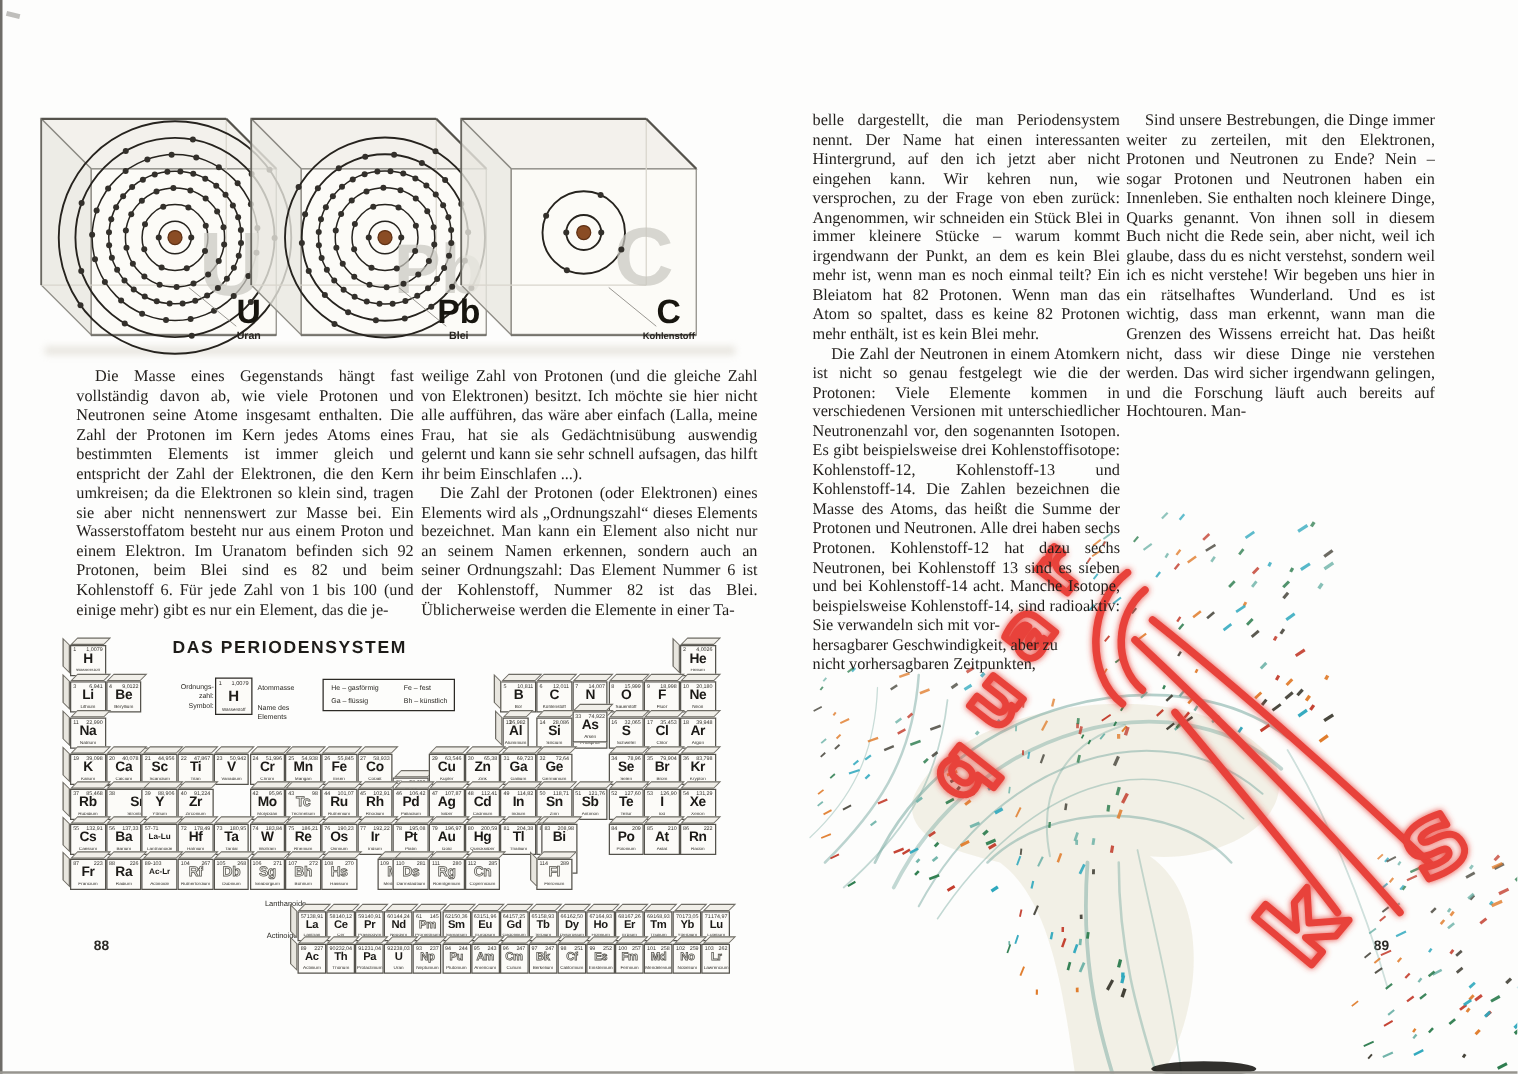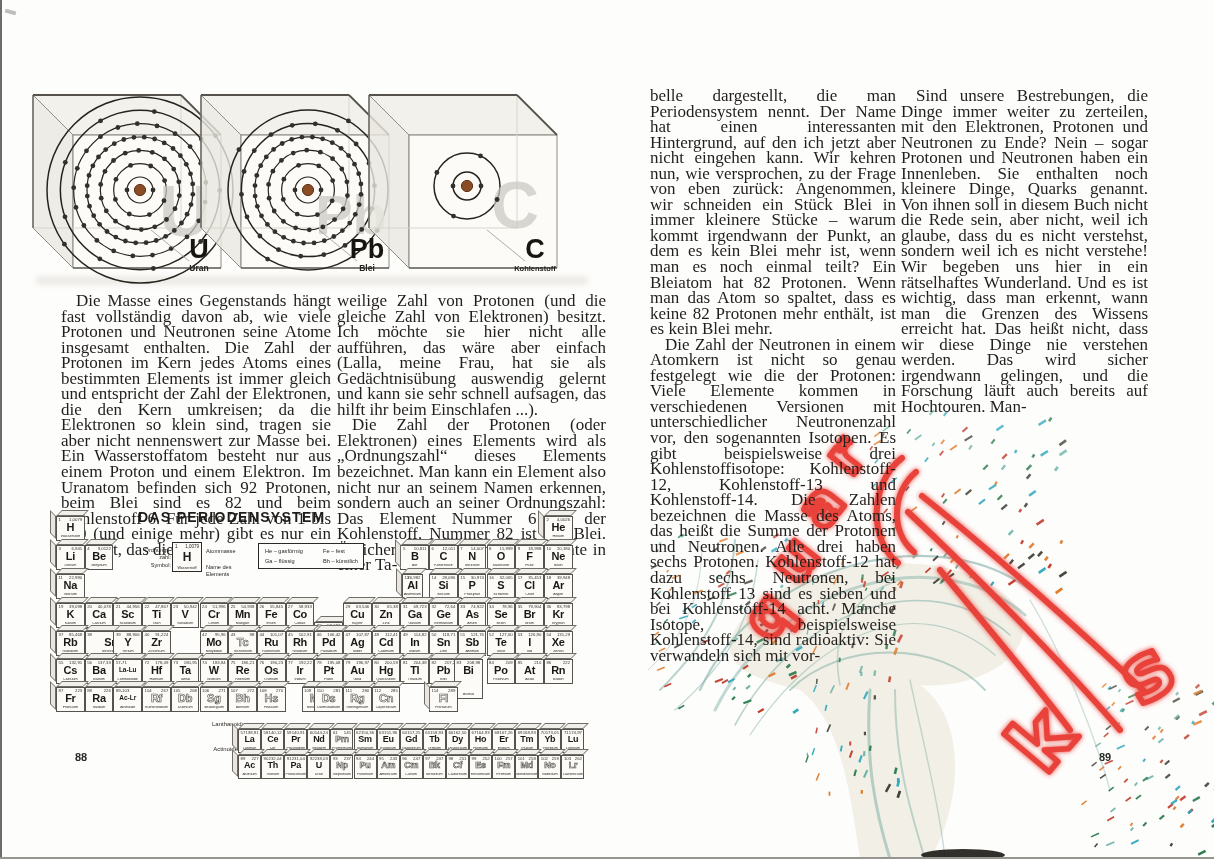--- a/index.html
+++ b/index.html
@@ -1,19 +1,19 @@
 <!DOCTYPE html>
 <html><head>
 <meta charset="utf-8">
 <style>
   html,body{margin:0;padding:0;}
   body{width:1214px;height:859px;position:relative;overflow:hidden;background:#fdfdfc;
        font-family:"Liberation Serif",serif;color:#211e1b;}
   
-  .textcol{position:absolute;font-size:17px;line-height:15.55px;text-align:justify;z-index:2;}
+  .textcol{position:absolute;font-size:13px;line-height:15.55px;text-align:justify;z-index:2;}
   .textcol p{margin:0;padding:0;}
   .textcol p.ind{text-indent:15px;}
   .tailR{text-align:right;}
   .tailL{text-align:left;}
   .pagenum{position:absolute;font-family:"Liberation Sans",sans-serif;font-size:11px;font-weight:bold;color:#2a2824;z-index:1;}
   
   #ptable{position:absolute;left:0;top:0;width:1214px;height:859px;z-index:2;font-family:"Liberation Sans",sans-serif;}
   .pt-title{position:absolute;left:138px;top:509px;font-size:14px;font-weight:bold;letter-spacing:1.3px;color:#1e1c19;}
   .cell{position:absolute;background:#fcfbf8;border:0.8px solid #55534d;box-sizing:border-box;}
   .cell .topf{position:absolute;left:-0.8px;top:-6.6px;width:100%;height:6px;background:#f1efe9;
@@ -569,21 +569,21 @@
         <div class="sym">Ga</div>
         <div class="name">Gallium</div>
       </div>
       <div class="cell" style="left: 429.1px; top: 603px; width: 28.7px; height: 25px;">
         <div class="topf"></div>
         <div class="num">32</div>
         <div class="mass">72,64</div>
         <div class="sym">Ge</div>
         <div class="name">Germanium</div>
       </div>
-      <div class="cell" style="left: 457.8px; top: 603px; width: 28.7px; height: 25px;">
+      <div class="cell" style="left: 457.8px; top: 569px; width: 28.7px; height: 25px;">
         <div class="topf"></div>
         <div class="num">33</div>
         <div class="mass">74,922</div>
         <div class="sym">As</div>
         <div class="name">Arsen</div>
       </div>
       <div class="cell" style="left: 486.5px; top: 603px; width: 28.7px; height: 25px;">
         <div class="topf"></div>
         <div class="num">34</div>
         <div class="mass">78,96</div>
@@ -822,21 +822,21 @@
         <div class="sym">Tl</div>
         <div class="name">Thallium</div>
       </div>
       <div class="cell" style="left: 429.1px; top: 659px; width: 28.7px; height: 25px;">
         <div class="topf"></div>
         <div class="num">82</div>
         <div class="mass">207,2</div>
         <div class="sym">Pb</div>
         <div class="name">Blei</div>
       </div>
-      <div class="cell" style="left: 454px; top: 659px; width: 28.7px; height: 40px;">
+      <div class="cell" style="left: 433px; top: 659px; width: 28.7px; height: 40px;">
         <div class="topf"></div>
         <div class="num">83</div>
         <div class="mass">208,98</div>
         <div class="sym">Bi</div>
         <div class="name">Bismut</div>
       </div>
       <div class="cell" style="left: 486.5px; top: 659px; width: 28.7px; height: 25px;">
         <div class="topf"></div>
         <div class="num">84</div>
         <div class="mass">209</div>
@@ -1163,20 +1163,24 @@
       </div>
     </div>
 </div>
 
 <div class="pagenum" style="left:75px;top:751px;">88</div>
 <div class="pagenum" style="left:1099px;top:751px;">89</div>
 
 <div class="textcol" style="left:650px;top:88px;width:246px;">
   <p>belle dargestellt, die man Periodensystem nennt. Der Name hat einen interessanten Hintergrund, auf den ich jetzt aber nicht eingehen kann. Wir kehren nun, wie versprochen, zu der Frage von eben zurück: Angenommen, wir schneiden ein Stück Blei in immer kleinere Stücke – warum kommt irgendwann der Punkt, an dem es kein Blei mehr ist, wenn man es noch einmal teilt? Ein Bleiatom hat 82 Protonen. Wenn man das Atom so spaltet, dass es keine 82 Protonen mehr enthält, ist es kein Blei mehr.</p>
   <p class="ind">Die Zahl der Neutronen in einem Atomkern ist nicht so genau festgelegt wie die der Protonen: Viele Elemente kommen in verschiedenen Versionen mit unterschiedlicher Neutronenzahl vor, den sogenannten Isotopen. Es gibt beispielsweise drei Kohlenstoffisotope: Kohlenstoff-12, Kohlenstoff-13 und Kohlenstoff-14. Die Zahlen bezeichnen die Masse des Atoms, das heißt die Summe der Protonen und Neutronen. Alle drei haben sechs Protonen. Kohlenstoff-12 hat dazu sechs Neutronen, bei Kohlenstoff 13 sind es sieben und bei Kohlenstoff-14 acht. Manche Isotope, beispielsweise Kohlenstoff-14, sind radioaktiv: Sie verwandeln sich mit vor-</p>
+  <div id="rp1-tail">
+      <div class="tailL">hersagbarer Geschwindigkeit, aber zu</div>
+      <div class="tailL">nicht vorhersagbaren Zeitpunkten,</div>
+    </div>
 </div>
 <div class="textcol" style="left:901px;top:88px;width:247px;">
   <p class="ind">Sind unsere Bestrebungen, die Dinge immer weiter zu zerteilen, mit den Elektronen, Protonen und Neutronen zu Ende? Nein – sogar Protonen und Neutronen haben ein Innenleben. Sie enthalten noch kleinere Dinge, Quarks genannt. Von ihnen soll in diesem Buch nicht die Rede sein, aber nicht, weil ich glaube, dass du es nicht verstehst, sondern weil ich es nicht verstehe! Wir begeben uns hier in ein rätselhaftes Wunderland. Und es ist wichtig, dass man erkennt, wann man die Grenzen des Wissens erreicht hat. Das heißt nicht, dass wir diese Dinge nie verstehen werden. Das wird sicher irgendwann gelingen, und die Forschung läuft auch bereits auf Hochtouren. Man-</p>
 </div>
 
 <svg id="art" width="614" height="474" viewBox="0 0 614 474">
     <defs>
       <filter id="glow" x="-40%" y="-40%" width="180%" height="180%">
         <feGaussianBlur in="SourceGraphic" stdDeviation="2.4" result="b"></feGaussianBlur>
         <feMerge>

